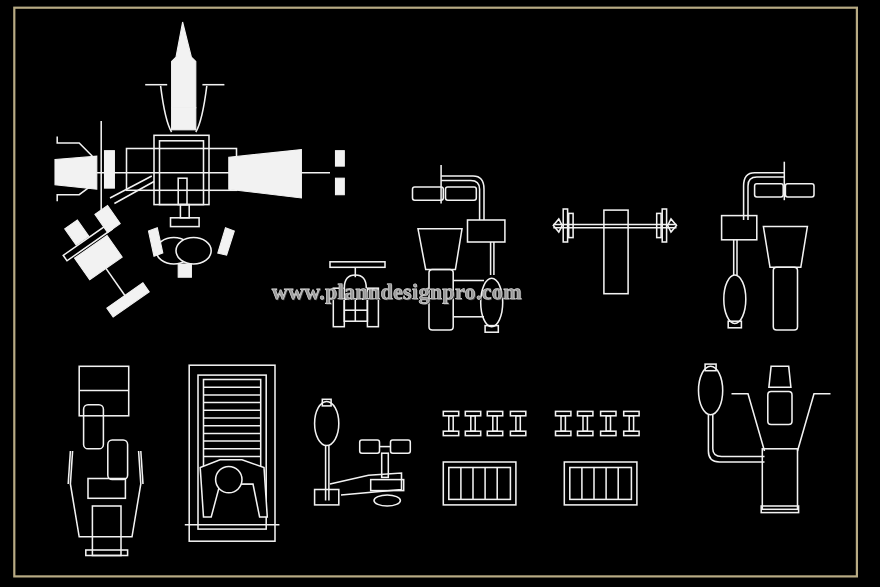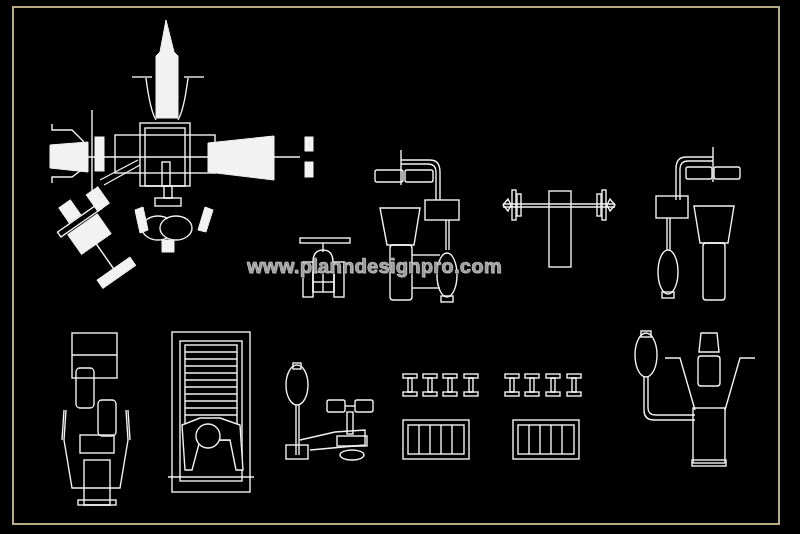--- a/index.html
+++ b/index.html
@@ -2,21 +2,21 @@
 <html><head>
 <meta charset="utf-8">
 <style>
   html,body{margin:0;padding:0;background:#000;}
   body{width:800px;height:534px;position:relative;overflow:hidden;font-family:"Liberation Sans",sans-serif;}
   .frame{position:absolute;left:12px;top:6px;width:768px;height:519px;border:2px solid #b8ab84;box-sizing:border-box;}
   svg.drawing{position:absolute;left:0;top:0;}
   .ln{fill:none;stroke:#f2f2f2;stroke-width:1.4;}
   .fl{fill:#f2f2f2;stroke:#f2f2f2;stroke-width:1;}
   .bk{fill:#000;stroke:#f2f2f2;stroke-width:1.4;}
-  .watermark{position:absolute;left:247px;top:255px;font-family:Liberation Sans, sans-serif;font-weight:bold;font-size:20px;letter-spacing:0.3px;color:#9a9a9a;-webkit-text-stroke:0.6px #d8d8d8;text-shadow:1px 1px 0 #444;white-space:nowrap;}
+  .watermark{position:absolute;left:247px;top:255px;font-family:Liberation Serif, serif;font-weight:bold;font-size:20px;letter-spacing:0.3px;color:#9a9a9a;-webkit-text-stroke:0.6px #d8d8d8;text-shadow:1px 1px 0 #444;white-space:nowrap;}
 </style>
 </head>
 <body>
 
 <div class="frame"></div>
 
 <svg class="drawing" width="800" height="534" viewBox="0 0 800 534">
 
   <g>
     <path class="fl" d="M166 20 L160 52 L156 56 L156 98 L178 98 L178 56 L174 52 Z"></path>

